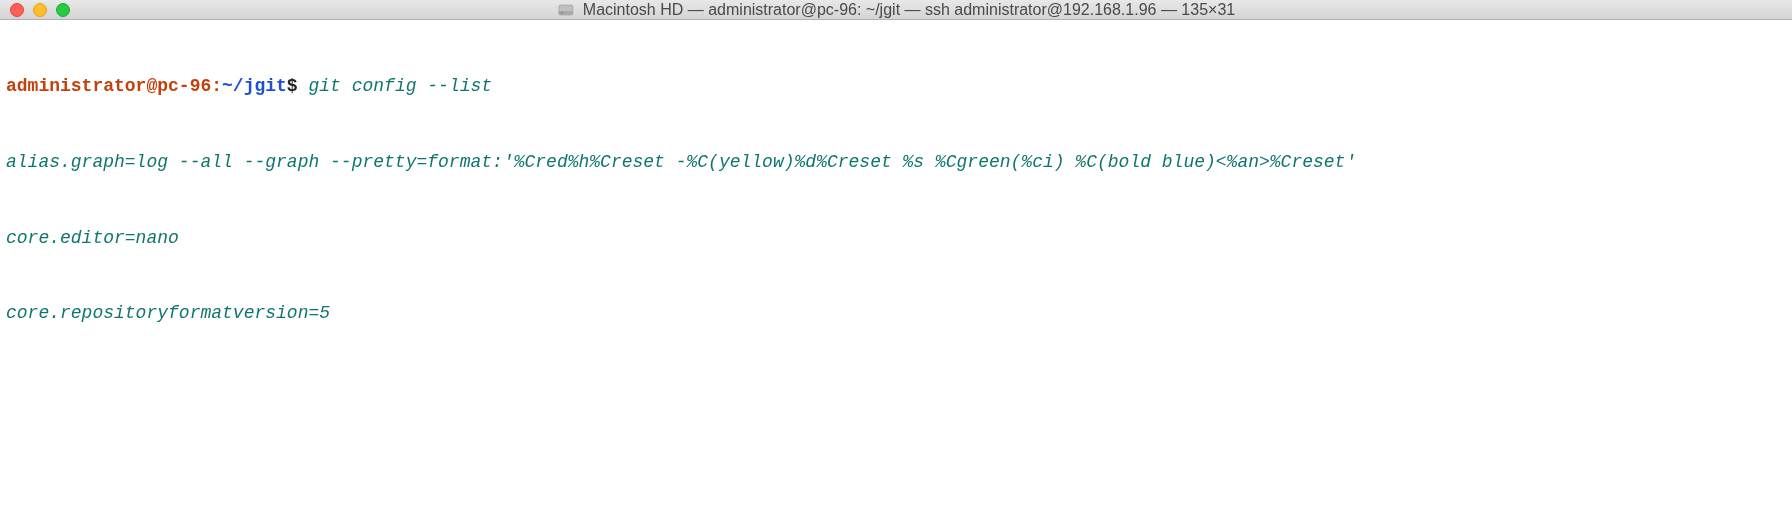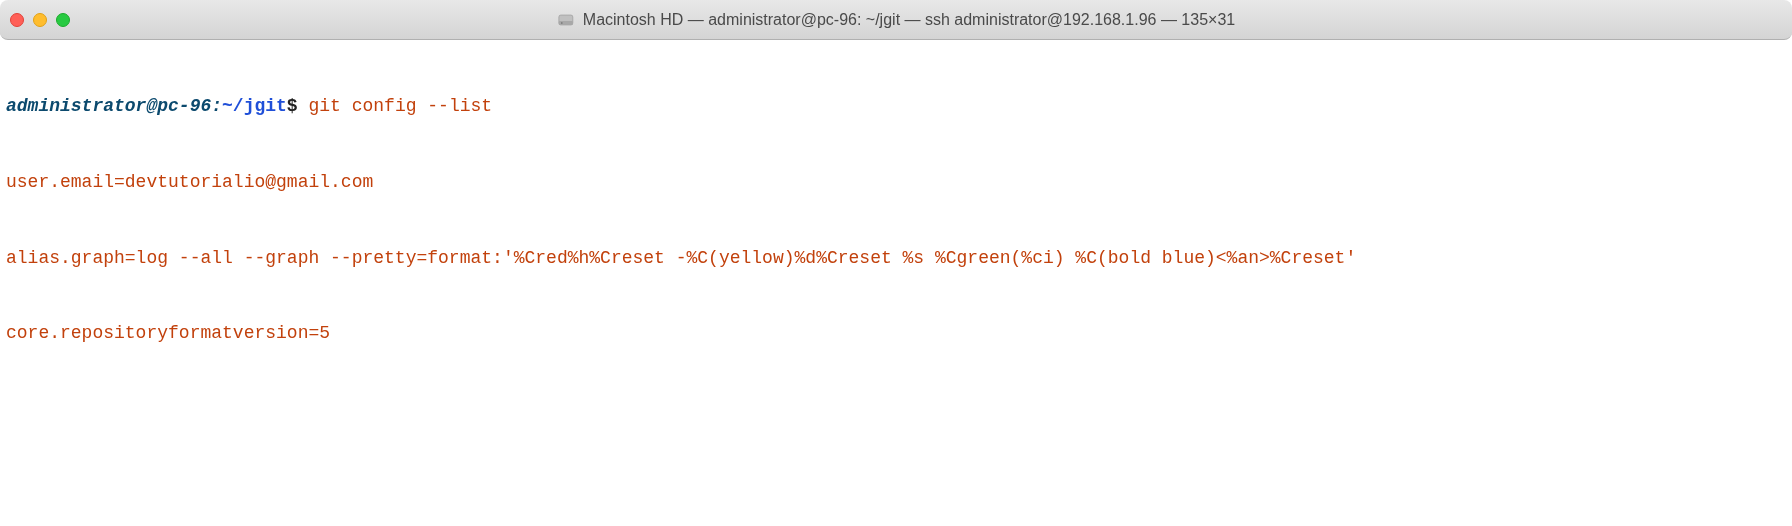--- a/index.html
+++ b/index.html
@@ -9,28 +9,27 @@
     }
     body {
       font-family: Menlo, Monaco, "Courier New", monospace;
       font-size: 18px;
       background: #ffffff;
       width: 1792px;
       height: 526px;
       overflow: hidden;
     }
     .titlebar {
-      height: 40px;
+      height: 20px;
       background: linear-gradient(to bottom, #e8e8e8, #d4d4d4);
       border-bottom: 1px solid #b0b0b0;
       display: flex;
       align-items: center;
       padding: 8px 10px;
       position: relative;
-      border-radius: 8px;
     }
     .traffic-lights {
       display: flex;
       gap: 9px;
       align-items: center;
     }
     .traffic-light {
       width: 14px;
       height: 14px;
       border-radius: 50%;
@@ -59,24 +58,24 @@
     }
     .terminal-body {
       padding: 4px 6px;
       line-height: 1.4;
       white-space: pre;
       color: #222;
     }
     .line {
       line-height: 1.4;
     }
-    .prompt-user { color: #0c4a6e; font-weight: bold; font-style: italic; }
+    .prompt-user { color: #c2410c; font-weight: bold; }
     .prompt-path { color: #1f4fd8; font-weight: bold; }
     .prompt-dollar { color: #222; font-weight: bold; }
-    .output { color: #c2410c; }
+    .output { color: #0f766e; font-style: italic; }
   </style>
 </head>
 <body>
 
 <div class="titlebar">
   <div class="traffic-lights">
     <div class="traffic-light tl-red"></div>
     <div class="traffic-light tl-yellow"></div>
     <div class="traffic-light tl-green"></div>
   </div>
@@ -87,22 +86,22 @@
         <rect x="2" y="10" width="14" height="4" rx="1" fill="#a8a8a8"></rect>
         <circle cx="5" cy="12" r="0.8" fill="#6a6a6a"></circle>
       </svg>
     </span>
     <span>Macintosh HD — administrator@pc-96: ~/jgit — ssh administrator@192.168.1.96 — 135×31</span>
   </div>
 </div>
 
 <div class="terminal-body">
   <div class="line"><span class="prompt-user">administrator@pc-96</span><span class="prompt-user">:</span><span class="prompt-path">~/jgit</span><span class="prompt-dollar">$</span> <span class="output">git config --list</span></div>
-  <div class="line output">user.email=devtutorialio@gmail.com</div>
   <div class="line output">alias.graph=log --all --graph --pretty=format:'%Cred%h%Creset -%C(yellow)%d%Creset %s %Cgreen(%ci) %C(bold blue)&lt;%an&gt;%Creset'</div>
+  <div class="line output">core.editor=nano</div>
   <div class="line output">core.repositoryformatversion=5</div>
   
   
   
   
   
   
   
   
 </div>

